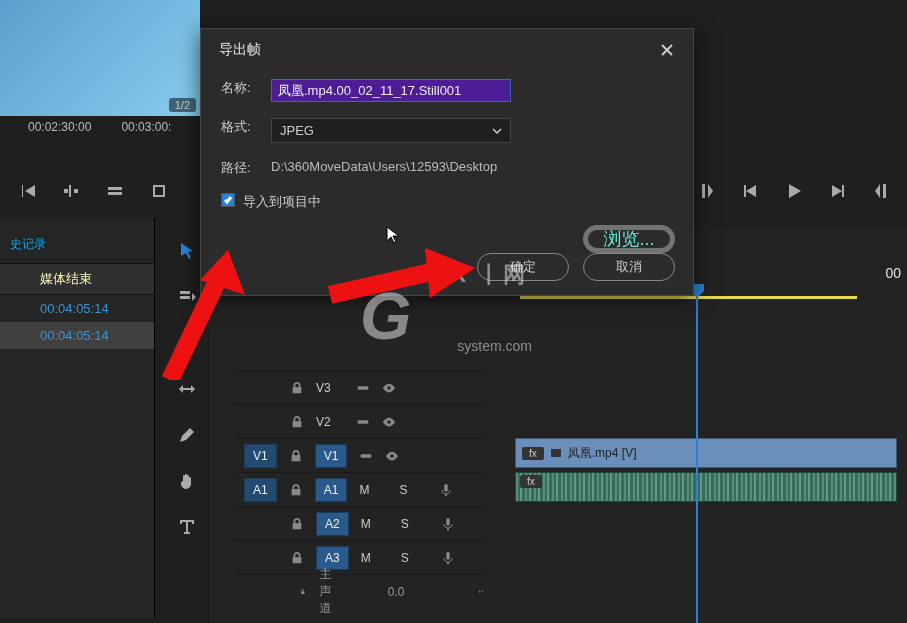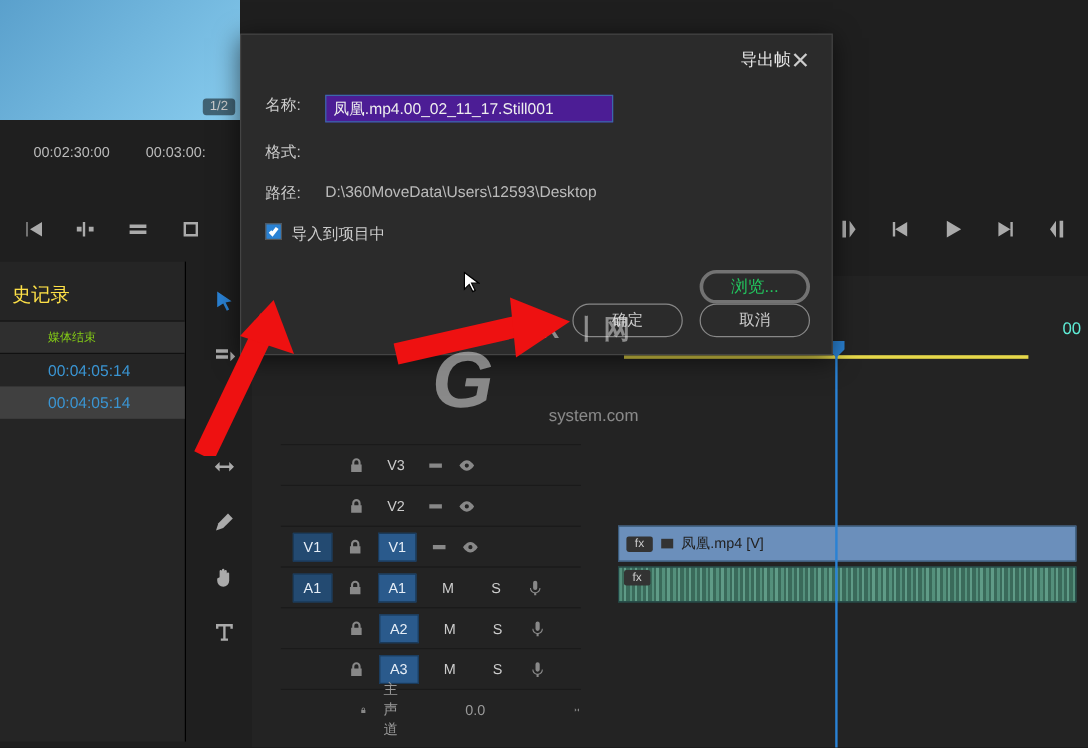--- a/index.html
+++ b/index.html
@@ -1,93 +1,93 @@
 <!DOCTYPE html>
 <html><head>
 <meta charset="utf-8">
 <style>
 * { box-sizing: border-box; margin: 0; padding: 0; font-family: "Microsoft YaHei", Arial, sans-serif; }
 body { width: 907px; height: 623px; background: #1a1a1a; overflow: hidden; position: relative; color: #ccc; font-size: 13px; }
 .bg { position: absolute; inset: 0; background: #1f1f1f; }
 
 
-.preview-area { position: absolute; left: 0; top: 0; width: 200px; height: 100px; background: linear-gradient(135deg,#5aa0cc,#88ccee); overflow: hidden; }
+.preview-area { position: absolute; left: 0; top: 0; width: 200px; height: 116px; background: linear-gradient(135deg,#5aa0cc,#88ccee); overflow: hidden; }
 .preview-badge { position: absolute; right: 4px; bottom: 4px; background: rgba(0,0,0,0.5); color: #ccc; font-size: 11px; padding: 1px 6px; border-radius: 3px; }
 
 
 .timecodes { position: absolute; left: 0; top: 120px; width: 200px; display: flex; gap: 30px; padding-left: 28px; font-size: 12px; color: #bbb; }
 
 
 .transport-left { position: absolute; left: 14px; top: 178px; display: flex; gap: 18px; align-items: center; }
 .tool-svg { width: 18px; height: 18px; fill: #aaa; }
 
 
 .history-panel { position: absolute; left: 0; top: 218px; width: 155px; padding-top:12px; background: #252525; height: 400px; border-right: 1px solid #000; }
-.history-title { padding: 6px 10px 10px; font-size: 16px; color: #fde047; }
+.history-title { padding: 6px 10px 10px; font-size: 12px; color: #0ea5e9; }
 .history-sub { padding: 10px 10px 16px 22px; font-size: 13px; color: #ccc; }
-.col-header { background: #2f2f2f; padding: 6px 0 6px 40px; font-size: 10px; color: #84cc16; border-top:1px solid #111; border-bottom:1px solid #111;}
+.col-header { background: #2f2f2f; padding: 6px 0 6px 40px; font-size: 13px; color: #fef9c3; border-top:1px solid #111; border-bottom:1px solid #111;}
 .time-row { padding: 6px 0 6px 40px; font-size: 13px; color: #3a95d3; }
 .time-row.sel { background: #404040; color: #3a95d3; }
 
 
 .tool-col { position: absolute; left: 167px; top: 230px; width: 40px; display: flex; flex-direction: column; gap: 20px; align-items: center; padding-top: 8px; }
 .tool-btn { width: 26px; height: 26px; display: flex; align-items: center; justify-content: center; }
 .tool-btn svg { width: 20px; height: 20px; fill: #aaa; }
 .tool-btn.active svg { fill: #2a82d4; }
 
 
 .timeline { position: absolute; left: 210px; top: 230px; right: 0; bottom: 0; background: #232323; }
 .right-transport { position: absolute; top: 178px; right: 12px; display: flex; gap: 18px; align-items: center; }
 .track-header-col { position: absolute; left: 24px; top: 140px; width: 250px; }
 .track-row { height: 34px; display: flex; align-items: center; gap: 12px; border-top:1px solid #1a1a1a; padding-left: 10px; }
 .lock-ico, .eye-ico, .mute-ico, .solo-ico, .mic-ico { width: 14px; height: 14px; fill: #888; }
-.trk-label { min-width: 28px; text-align: center; font-size: 12px; color: #ccc; }
+.trk-label { min-width: 28px; text-align: left; font-size: 12px; color: #ccc; }
 .trk-chip { background: #2a5a8c; color: #e6eef7; font-size: 12px; padding: 4px 8px; border: 1px solid #1a3a5a; }
 .trk-chip.left { background: #234a71; }
 .clip-area { position: absolute; left: 305px; top: 208px; right: 10px; }
 .video-clip { height: 30px; background: #6b8fbb; border: 1px solid #3a5a7a; display: flex; align-items: center; padding-left: 6px; gap: 6px; font-size: 12px; color: #222; margin-bottom: 4px; position: relative; }
 .fx-badge { background: #333; color: #ccc; font-size: 10px; padding: 1px 7px; border-radius: 2px; }
 .audio-clip { height: 30px; background: #3a6a5a; border: 1px solid #244; margin-bottom: 4px; position: relative; overflow: hidden; }
 .wave { position:absolute; inset:0; background: repeating-linear-gradient(90deg,#5fa08a 0 2px,#3a6a5a 2px 4px,#6fb09a 4px 6px,#3a6a5a 6px 9px); opacity:0.7; }
 .playhead-line { position:absolute; left:486px; top:58px; width:2px; height:560px; background: #2a82d4; z-index:5;}
 .playhead-top { position:absolute; left:480px; top:54px; width:14px; height:14px; background:#2a82d4; clip-path: polygon(0 0,100% 0,100% 50%,50% 100%,0 50%); z-index:6;}
 .yellow-line { position:absolute; left:310px; right:50px; top:66px; height:3px; background: #e6d84a; }
 .master-row { height:34px; display:flex; align-items:center; gap:14px; padding-left:66px; font-size:12px; color:#999; border-top:1px solid #1a1a1a;}
 
 
 .dialog { position: absolute; left: 200px; top: 28px; width: 494px; height: 268px; background: #2b2b2b; border: 1px solid #444; z-index: 100; box-shadow: 0 4px 20px rgba(0,0,0,0.6); }
-.dialog-title { display: flex; justify-content: flex-end; align-items: center; padding: 12px 18px 8px; font-size: 14px; color: #e6e6e6; }
+.dialog-title { display: flex; justify-content: space-between; align-items: center; padding: 12px 18px 8px; font-size: 14px; color: #e6e6e6; }
 .dialog-close { width: 16px; height: 16px; cursor: pointer; }
 .dialog-close svg { width:16px; height:16px; stroke:#ccc; stroke-width:2; fill:none; }
 .dialog-body { padding: 12px 20px; }
 .dlg-row { display: flex; align-items: flex-start; gap: 10px; margin-bottom: 16px; font-size: 13px; }
 .dlg-row label { width: 40px; color: #ccc; }
 .name-input { flex: 1; max-width: 240px; background: #4c1d95; border: 1px solid #3a6aa8; padding: 3px 6px; color: #eee; font-size: 13px; }
 .name-input::selection { background:#2a5fa0; }
 .format-select { flex: 1; max-width: 240px; background: #1f1f1f; border: 1px solid #444; padding: 4px 8px; color: #ccc; display: flex; justify-content: space-between; align-items: center; }
 .path-text { color: #bbb; font-size: 13px; }
 .checkbox-row { display: flex; align-items: flex-start; gap: 8px; margin-top: 8px; }
 .cb { width: 14px; height: 14px; background: #2a82d4; border: 1px solid #555; display:flex; align-items:center; justify-content:center;}
 .cb svg { width:10px; height:10px; stroke:#fff; stroke-width:3; fill:none;}
 .dlg-buttons { position: absolute; right: 18px; bottom: 14px; display: flex; gap: 14px; }
 .dlg-btn { width: 92px; height: 28px; border: 1px solid #888; border-radius: 14px; background: transparent; color: #ccc; font-size: 13px; display:flex; align-items:center; justify-content:center; cursor:pointer; }
-.browse-btn { position: absolute; right: 18px; top: 196px; width: 92px; height: 28px; border: 3px solid #737373; border-radius: 14px; background: transparent; color: #22c55e; font-size: 14px; display:flex; align-items:center; justify-content:center; cursor:pointer;}
+.browse-btn { position: absolute; right: 18px; top: 196px; width: 92px; height: 28px; border: 5px solid #737373; border-radius: 14px; background: transparent; color: #5eead4; font-size: 18px; display:flex; align-items:center; justify-content:center; cursor:pointer;}
 
 
 .arrow { position: absolute; z-index: 200; }
 .cursor-ov { position:absolute; left:386px; top:226px; z-index:210; width:14px; height:18px;}
 .cursor-ov svg { width:14px; height:18px; fill:#fff; stroke:#000; stroke-width:1;}
 
 
 .watermark { position:absolute; left:360px; top:260px; z-index:150; color:#eee; opacity:0.5; pointer-events:none; font-family: Arial; }
 .watermark .g { font-size:66px; font-weight:bold; font-style:italic;}
 .watermark .top { font-size:22px; font-weight:bold; letter-spacing:3px; margin-left:40px;}
 .watermark .bot { font-size:14px; margin-left:46px;margin-top:48px;}
 
-.timecode-right { position:absolute; right:6px; top:265px; font-size:14px; color:#5eead4;}
+.timecode-right { position:absolute; right:6px; top:265px; font-size:14px; color:#e5e5e5;}
 </style>
 </head>
 <body>
 
 <div class="bg"></div>
 
 <div class="preview-area">
   <div class="preview-badge">1/2</div>
 </div>
 
@@ -309,20 +309,26 @@
           <path d="M3 3l10 10M13 3L3 13"></path>
         </svg></span>
   </div>
   <div class="dialog-body">
     <div class="dlg-row">
       <label>名称:</label>
       <input class="name-input" value="凤凰.mp4.00_02_11_17.Still001" style="">
     </div>
     <div class="dlg-row">
       <label>格式:</label>
+      <div class="format-select">
+        <span>JPEG</span>
+        <svg width="10" height="10" viewBox="0 0 10 10">
+            <path d="M1 3l4 4 4-4" stroke="#ccc" stroke-width="1.5" fill="none"></path>
+          </svg>
+      </div>
     </div>
     <div class="dlg-row">
       <label>路径:</label>
       <span class="path-text">D:\360MoveData\Users\12593\Desktop</span>
     </div>
     <div class="checkbox-row">
       <span class="cb">
           <svg viewBox="0 0 10 10">
             <path d="M2 5l2 2 4-5"></path>
           </svg>

